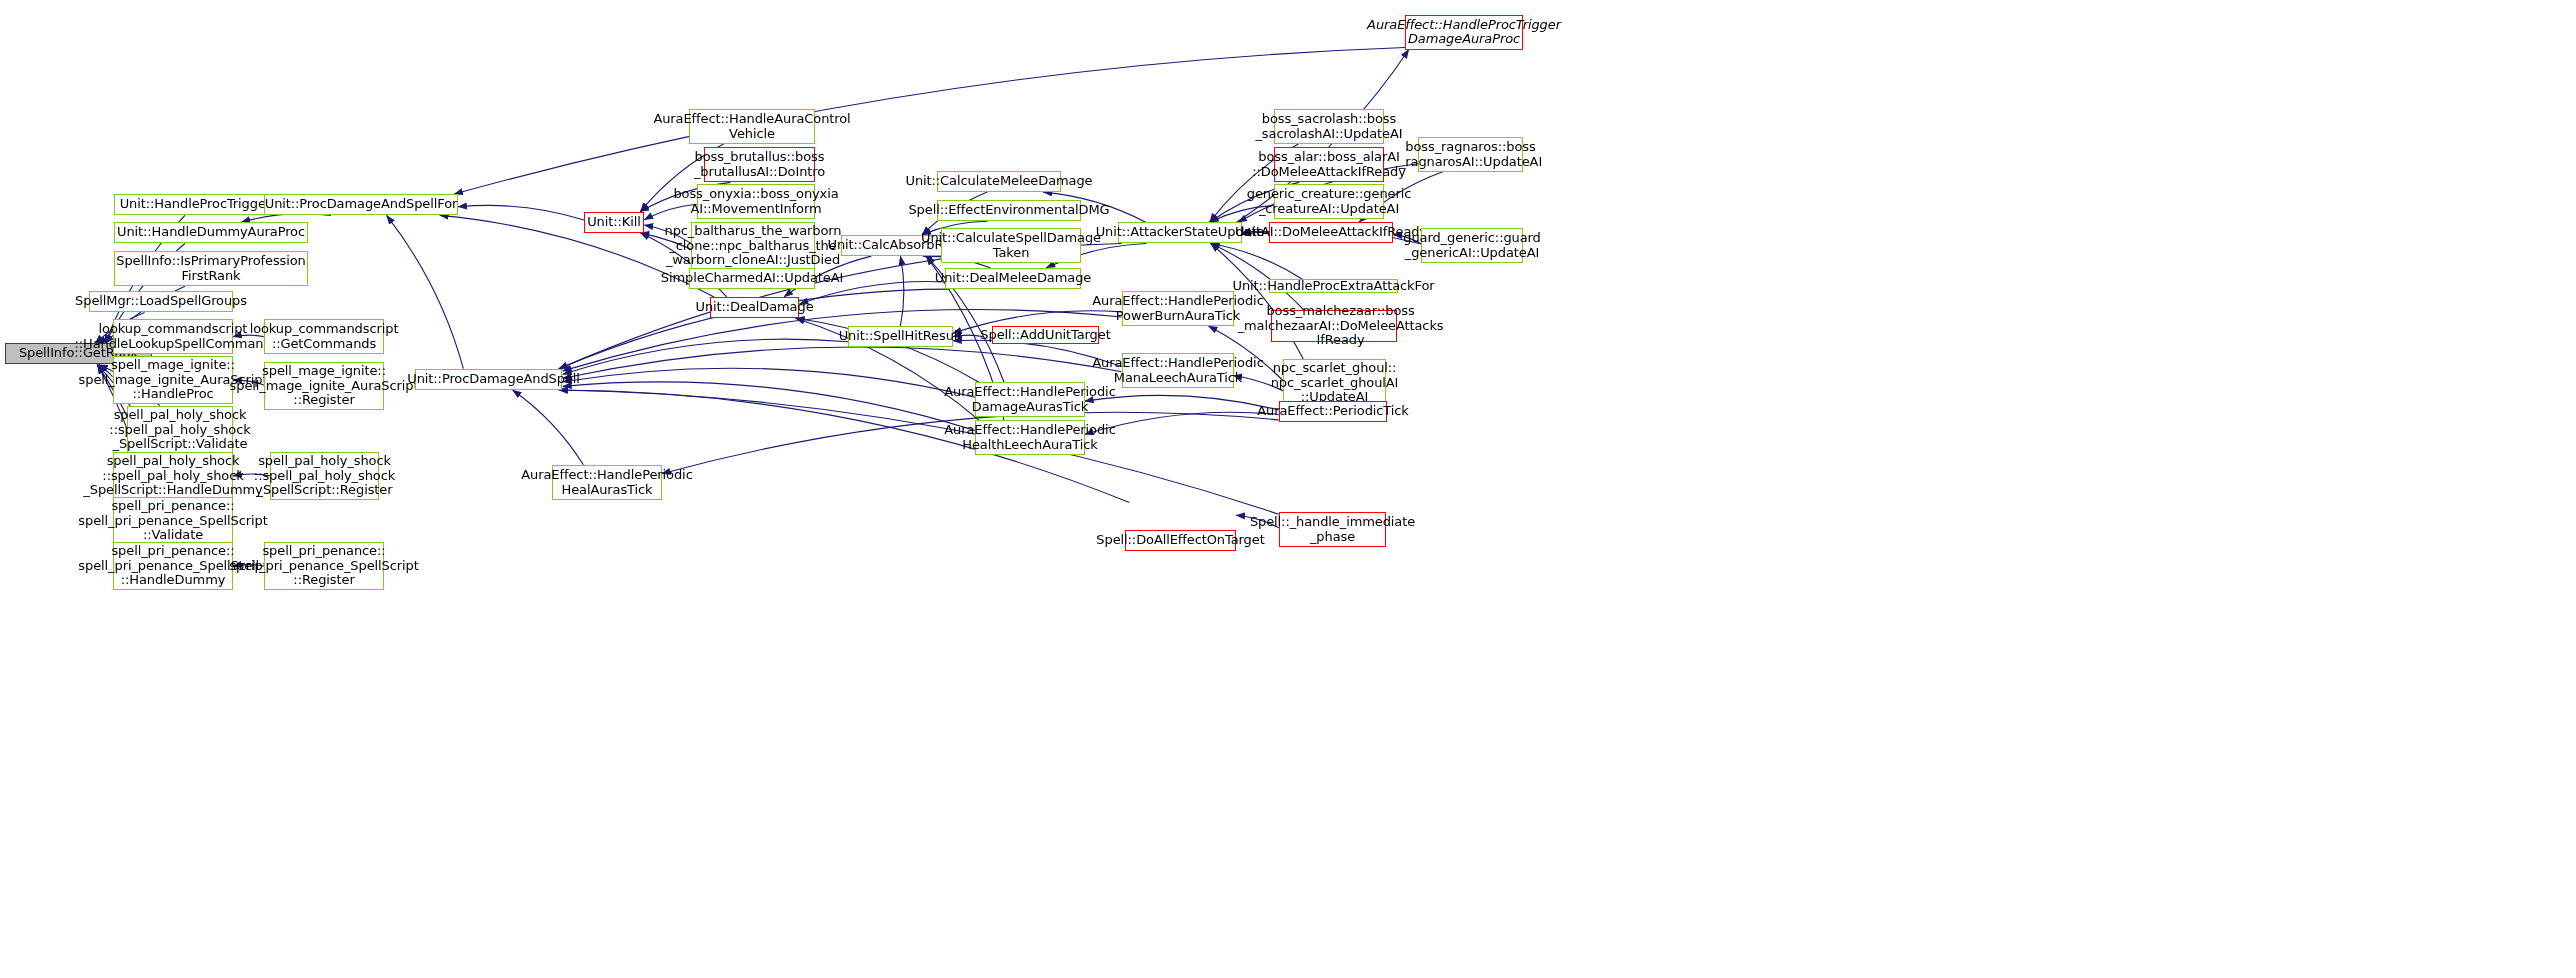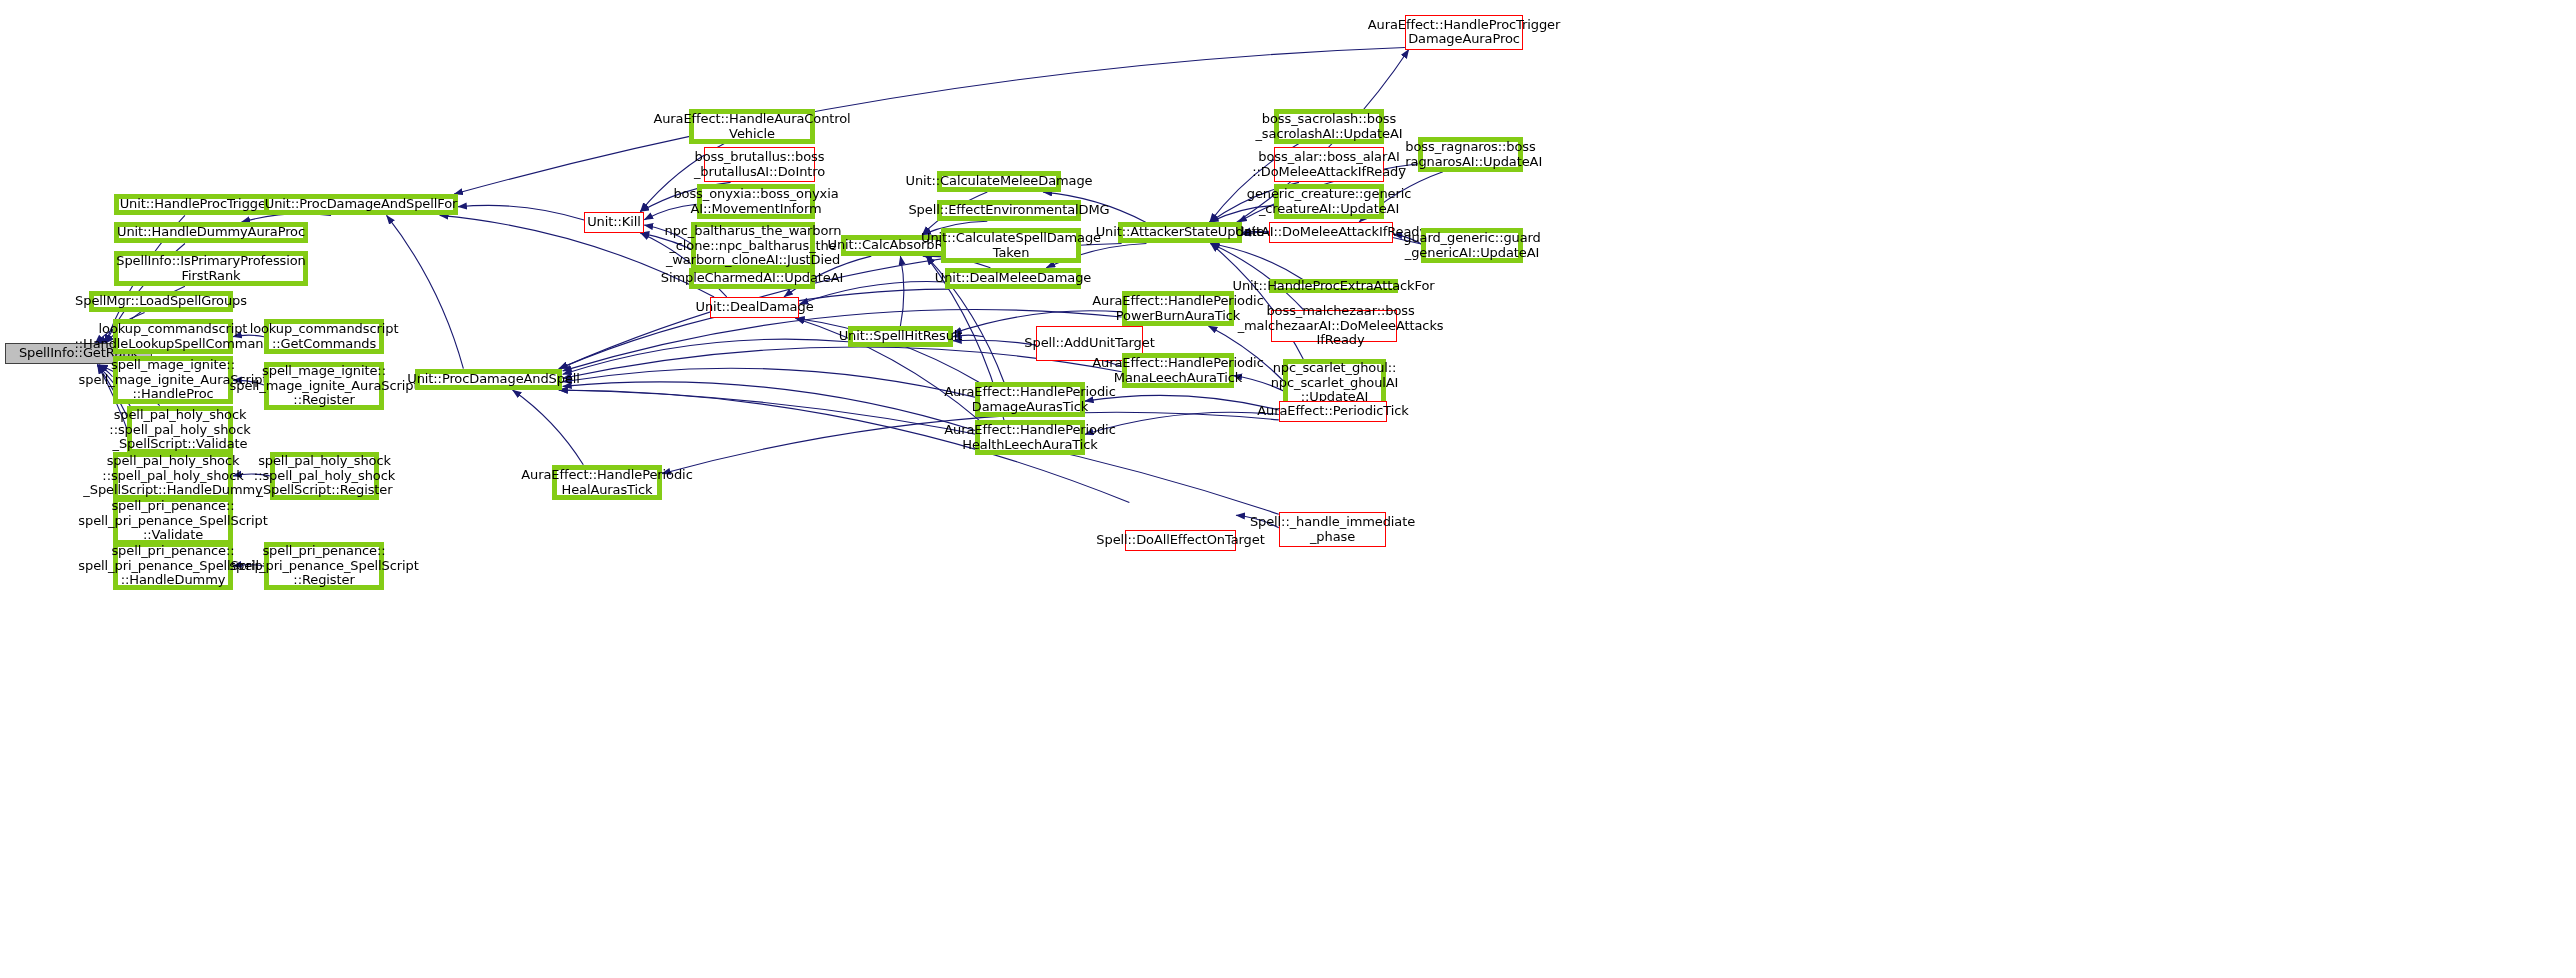--- a/index.html
+++ b/index.html
@@ -13,21 +13,21 @@
   }
   #edges{position:absolute;left:0;top:0;width:2576px;height:978px;pointer-events:none;}
   .node{
     position:absolute;
     box-sizing:border-box;
     display:flex;
     align-items:center;
     justify-content:center;
     text-align:center;
     background:#ffffff;
-    border:5px solid #84cc16;
+    border:1px solid #84cc16;
     color:#000000;
     font-size:13px;
     line-height:1.12;
     letter-spacing:-0.1px;
     white-space:pre-line;
     padding:1px 2.9px;
   }
   .node.red{border:1px solid #ff0000;}
   .node.focus{background:#bfbfbf;border:1px solid #404040;}
 </style>
@@ -160,21 +160,21 @@
     <div class="node" style="left: 689px; top: 268px; width: 126px; height: 21.3px;">SimpleCharmedAI::UpdateAI</div>
     <div class="node red" style="left: 584px; top: 212px; width: 60px; height: 21.3px;">Unit::Kill</div>
     <div class="node red" style="left: 710px; top: 297px; width: 89px; height: 21.3px;">Unit::DealDamage</div>
     <div class="node" style="left: 841px; top: 235px; width: 118px; height: 21.3px;">Unit::CalcAbsorbResist</div>
     <div class="node" style="left: 937px; top: 171px; width: 124px; height: 21.3px;">Unit::CalculateMeleeDamage</div>
     <div class="node" style="left: 937px; top: 200px; width: 144px; height: 21.3px;">Spell::EffectEnvironmentalDMG</div>
     <div class="node" style="left: 941px; top: 228px; width: 140px; height: 35px;">Unit::CalculateSpellDamage
 Taken</div>
     <div class="node" style="left: 945px; top: 268px; width: 136px; height: 21.3px;">Unit::DealMeleeDamage</div>
     <div class="node" style="left: 848px; top: 326px; width: 105px; height: 21.3px;">Unit::SpellHitResult</div>
-    <div class="node red" style="left: 1036px; top: 326px; width: 107px; height: 35px;">Spell::AddUnitTarget</div>
+    <div class="node red" style="left: 992px; top: 326px; width: 107px; height: 18px;">Spell::AddUnitTarget</div>
     <div class="node" style="left: 975px; top: 382px; width: 110px; height: 35px;">AuraEffect::HandlePeriodic
 DamageAurasTick</div>
     <div class="node" style="left: 975px; top: 420px; width: 110px; height: 35px;">AuraEffect::HandlePeriodic
 HealthLeechAuraTick</div>
     <div class="node" style="left: 552px; top: 465px; width: 110px; height: 35px;">AuraEffect::HandlePeriodic
 HealAurasTick</div>
     <div class="node" style="left: 1118px; top: 222px; width: 124px; height: 21.3px;">Unit::AttackerStateUpdate</div>
     <div class="node" style="left: 1122px; top: 291px; width: 112px; height: 35px;">AuraEffect::HandlePeriodic
 PowerBurnAuraTick</div>
     <div class="node" style="left: 1122px; top: 353px; width: 112px; height: 35px;">AuraEffect::HandlePeriodic
@@ -191,19 +191,19 @@
 _malchezaarAI::DoMeleeAttacks
 IfReady</div>
     <div class="node" style="left: 1283px; top: 359px; width: 103px; height: 48px;">npc_scarlet_ghoul::
 npc_scarlet_ghoulAI
 ::UpdateAI</div>
     <div class="node red" style="left: 1279px; top: 401px; width: 108px; height: 21.3px;">AuraEffect::PeriodicTick</div>
     <div class="node" style="left: 1418px; top: 137px; width: 105px; height: 35px;">boss_ragnaros::boss
 _ragnarosAI::UpdateAI</div>
     <div class="node" style="left: 1421px; top: 228px; width: 102px; height: 35px;">guard_generic::guard
 _genericAI::UpdateAI</div>
-    <div class="node red" style="left: 1405px; top: 14.6px; width: 118px; height: 35px;">AuraEffect::HandleProcTrigger
+    <div class="node red" style="left: 1405px; top: 14.6px; width: 118px; height: 35px; font-style: italic;">AuraEffect::HandleProcTrigger
 DamageAuraProc</div>
     <div class="node red" style="left: 1125px; top: 503px; width: 111px; height: 21.3px; margin-top: 27px;">Spell::DoAllEffectOnTarget</div>
     <div class="node red" style="left: 1279px; top: 512px; width: 107px; height: 35px;">Spell::_handle_immediate
 _phase</div>
   </div>
 
 
 </body></html>

